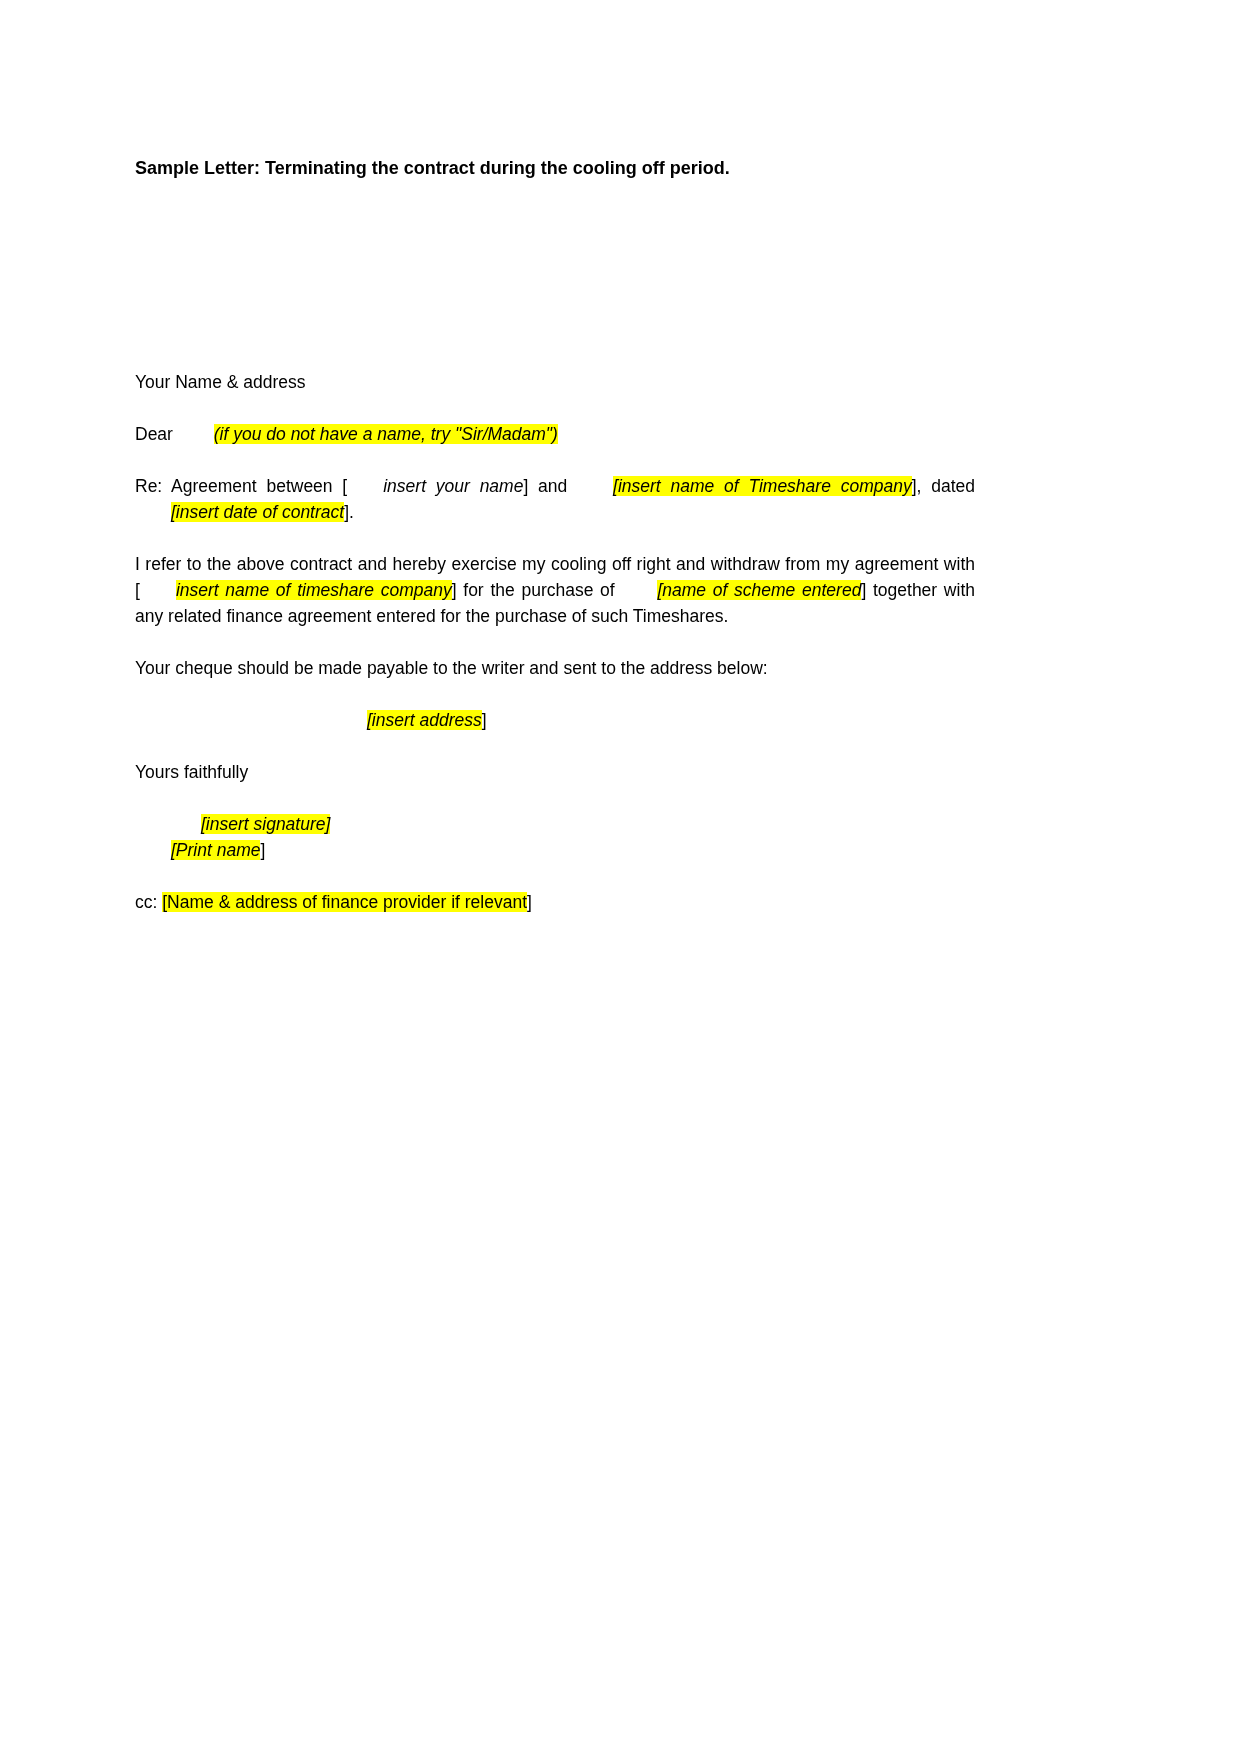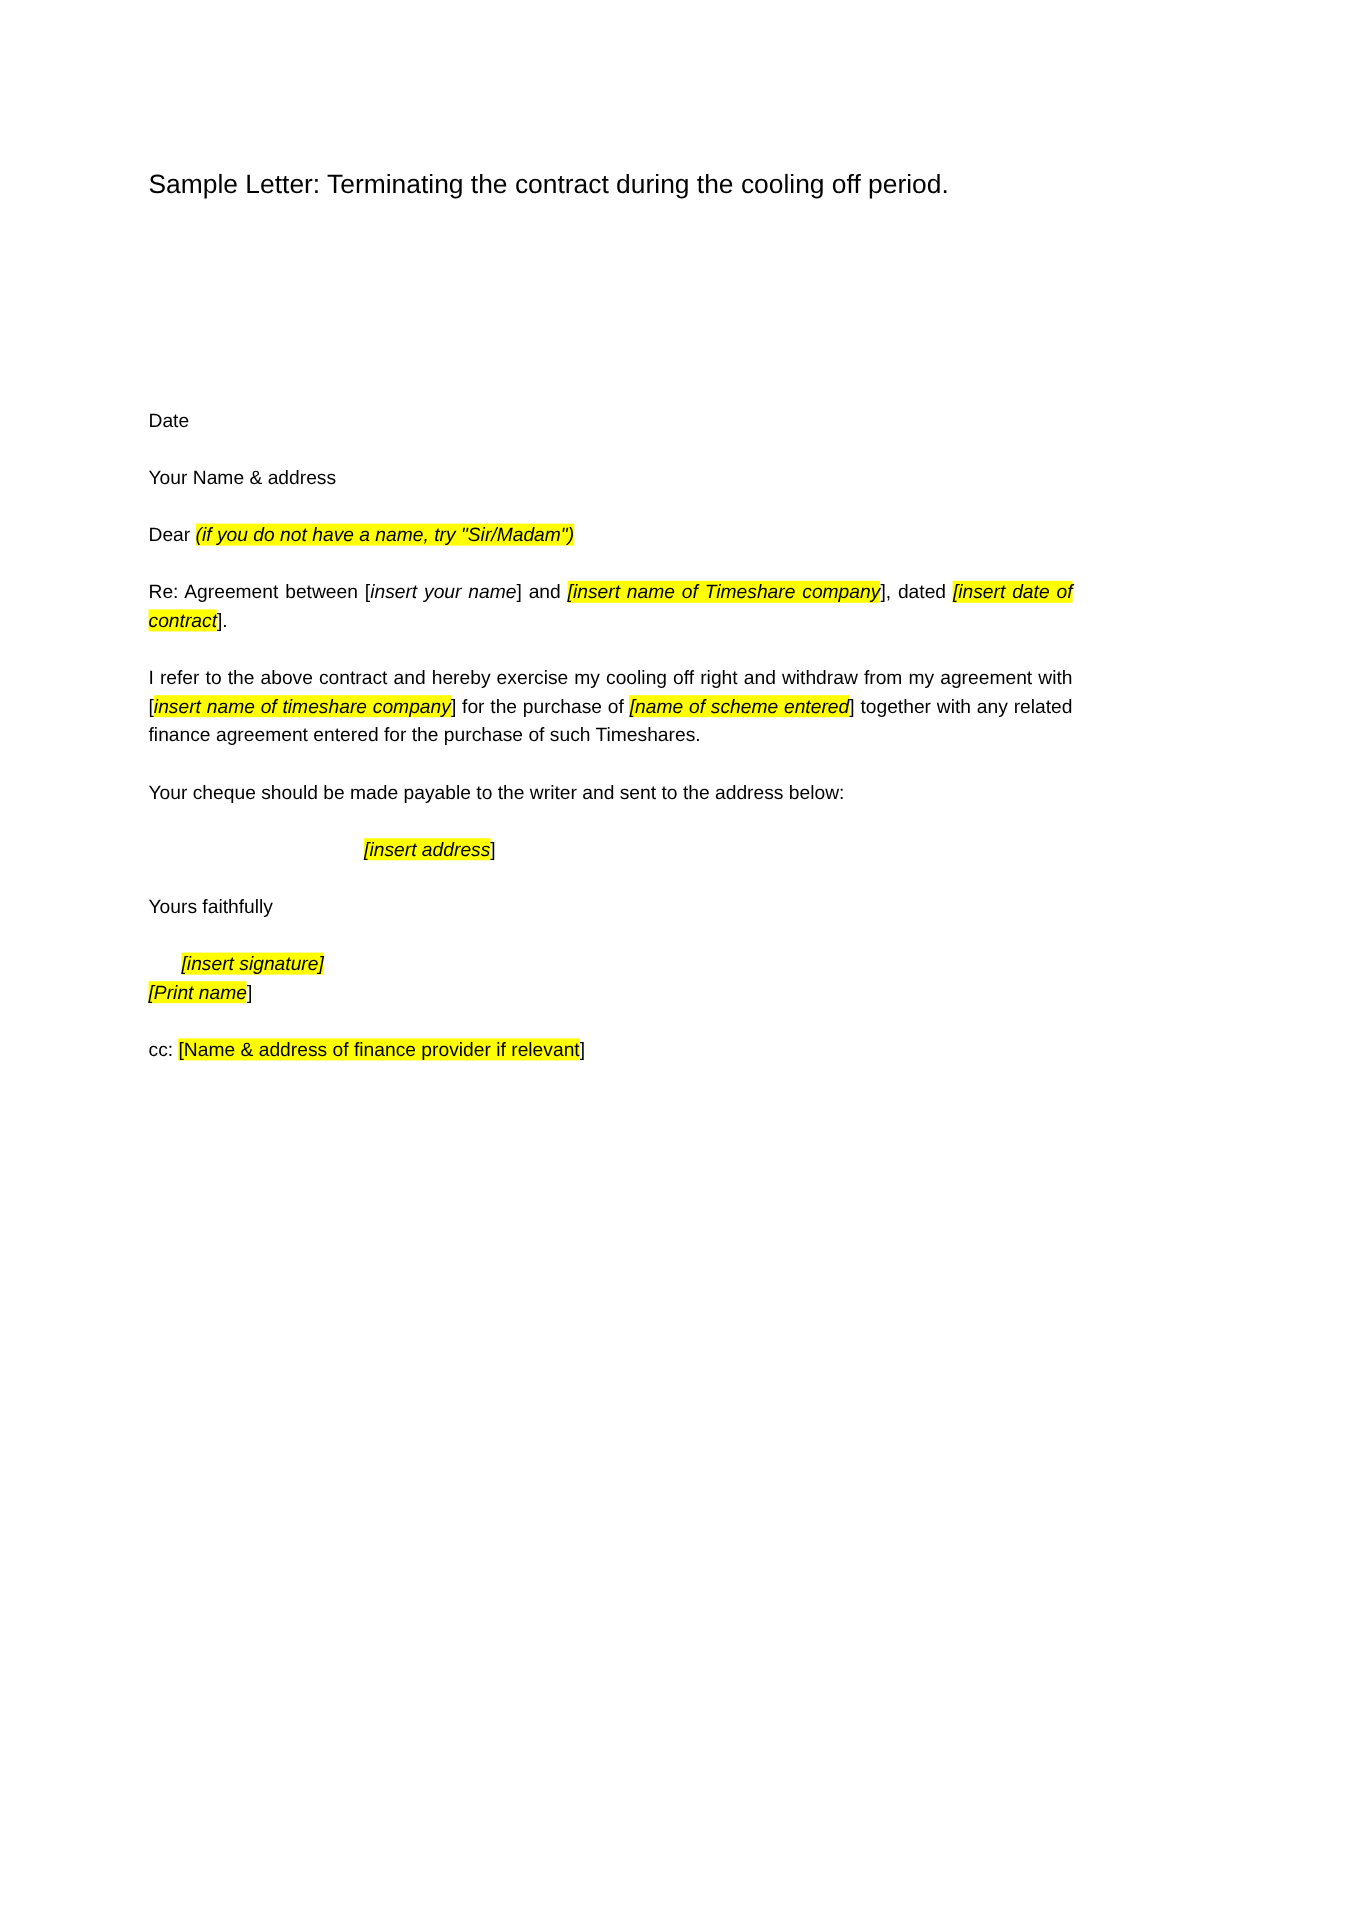--- a/index.html
+++ b/index.html
@@ -12,42 +12,41 @@
     height: 1754px;
     background: var(--paper);
     color: var(--ink);
     font-family: "Liberation Sans", "DejaVu Sans", sans-serif;
     font-size: 17.5px;
     line-height: 26px;
     padding: 155px 265px 0 135px;
     overflow: hidden;
   }
   .doc-title {
-    font-weight: normal;
-    font-size: 24px;
+    font-weight: bold;
+    font-size: 18px;
     line-height: 26px;
     margin-bottom: 188px;
     white-space: nowrap;
   }
   .para { margin-bottom: 26px; }
   .para.tight { margin-bottom: 0; padding-left: 30px; }
   .para.justify { text-align: justify; }
   .para.indent { padding-left: 196px; }
   .seg { color: var(--ink); }
-  .seg.italic { font-style: italic; }
+  .seg.italic { font-style: italic; margin-left: 36px; }
   .seg.hl { background: var(--hl); }
 </style>
 </head>
 <body>
 
 <div class="page">
   <div class="doc-title">Sample Letter: Terminating the contract during the cooling off period.</div>
 
   <div>
-      <p class="para"><span class="seg">Date</span></p>
       <p class="para"><span class="seg">Your Name &amp; address</span></p>
       <p class="para"><span class="seg">Dear </span><span class="seg hl italic">(if you do not have a name, try "Sir/Madam")</span></p>
       <p class="para justify"><span class="seg">Re: Agreement between [</span><span class="seg italic">insert your name</span><span class="seg">] and </span><span class="seg hl italic">[insert name of Timeshare company</span><span class="seg">], dated </span><span class="seg hl italic">[insert date of contract</span><span class="seg">].</span></p>
       <p class="para justify"><span class="seg">I refer to the above contract and hereby exercise my cooling off right and withdraw from my agreement with [</span><span class="seg hl italic">insert name of timeshare company</span><span class="seg">] for the purchase of </span><span class="seg hl italic">[name of scheme entered</span><span class="seg">] together with any related finance agreement entered for the purchase of such Timeshares.</span></p>
       <p class="para"><span class="seg">Your cheque should be made payable to the writer and sent to the address below:</span></p>
       <p class="para indent"><span class="seg hl italic">[insert address</span><span class="seg">]</span></p>
       <p class="para"><span class="seg">Yours faithfully</span></p>
       <p class="para tight"><span class="seg hl italic">[insert signature]</span></p>
       <p class="para"><span class="seg hl italic">[Print name</span><span class="seg">]</span></p>
       <p class="para"><span class="seg">cc: </span><span class="seg hl">[Name &amp; address of finance provider if relevant</span><span class="seg">]</span></p>

